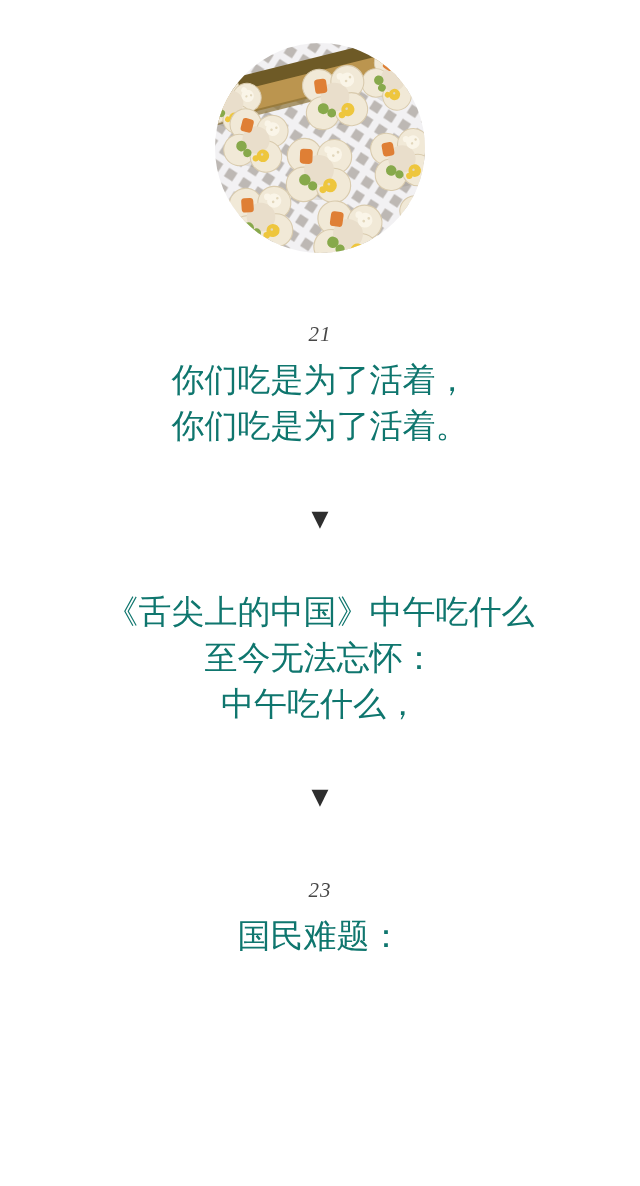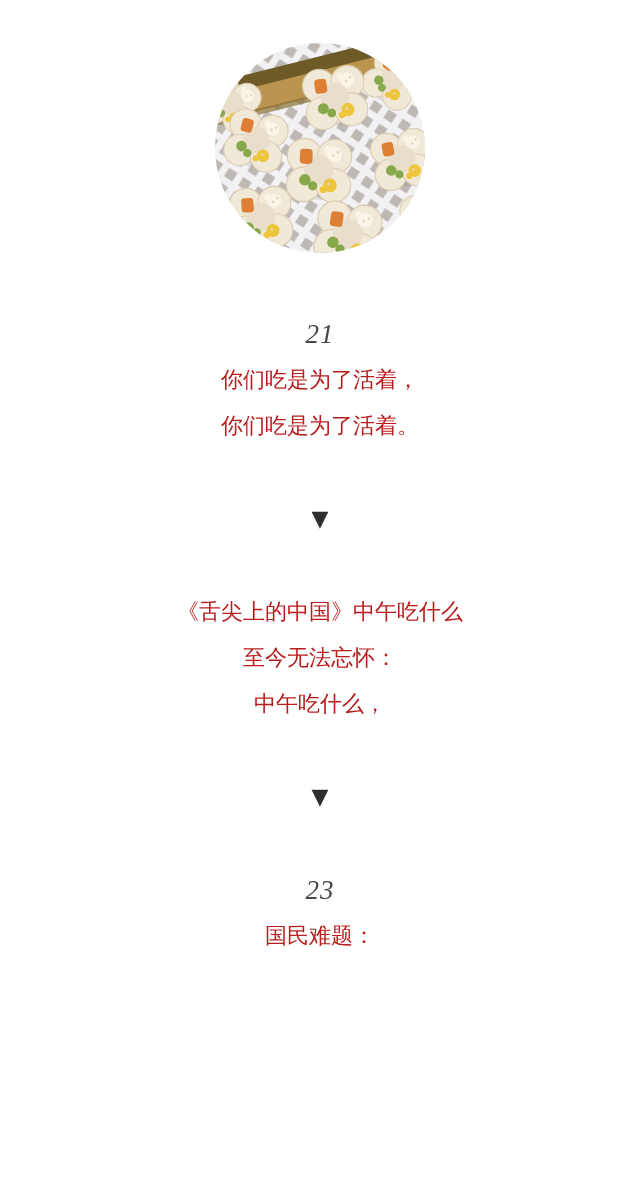--- a/index.html
+++ b/index.html
@@ -30,30 +30,30 @@
     display: block;
   }
   .quote-section {
     text-align: center;
     color: #3d3d3d;
   }
   .first-section {
     margin-top: 58px;
   }
   .section-number {
-    font-size: 27px;
+    font-size: 21px;
     font-style: italic;
     line-height: 46px;
     color: #474747;
     letter-spacing: 1px;
   }
   .quote-line {
-    font-size: 22px;
+    font-size: 33px;
     line-height: 46px;
-    color: #b91c1c;
+    color: #0f766e;
     white-space: pre;
   }
   .separator {
     margin: 47px 0;
     text-align: center;
     font-size: 22px;
     line-height: 46px;
     color: #2e2e2e;
     font-family: "DejaVu Sans", sans-serif;
   }

